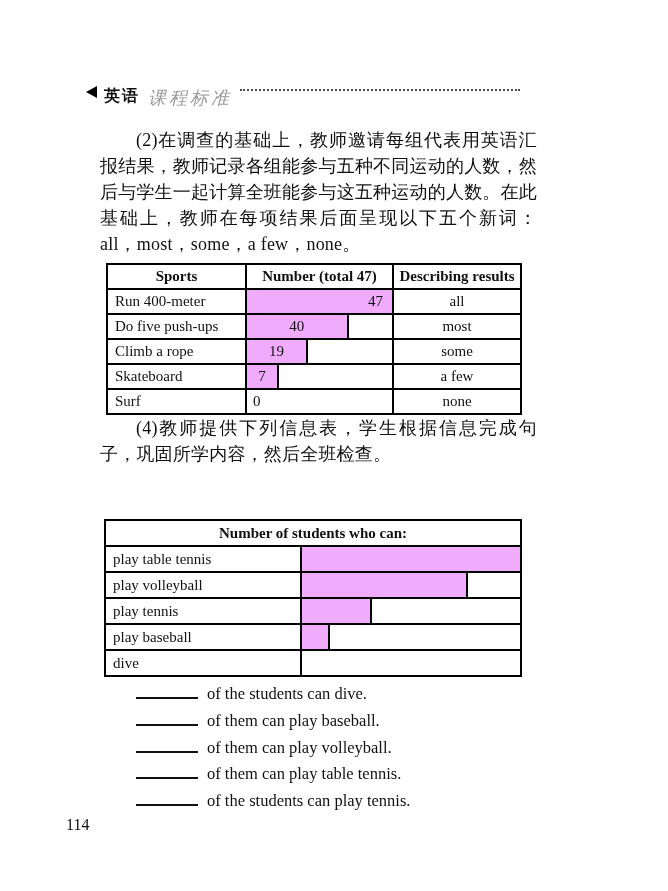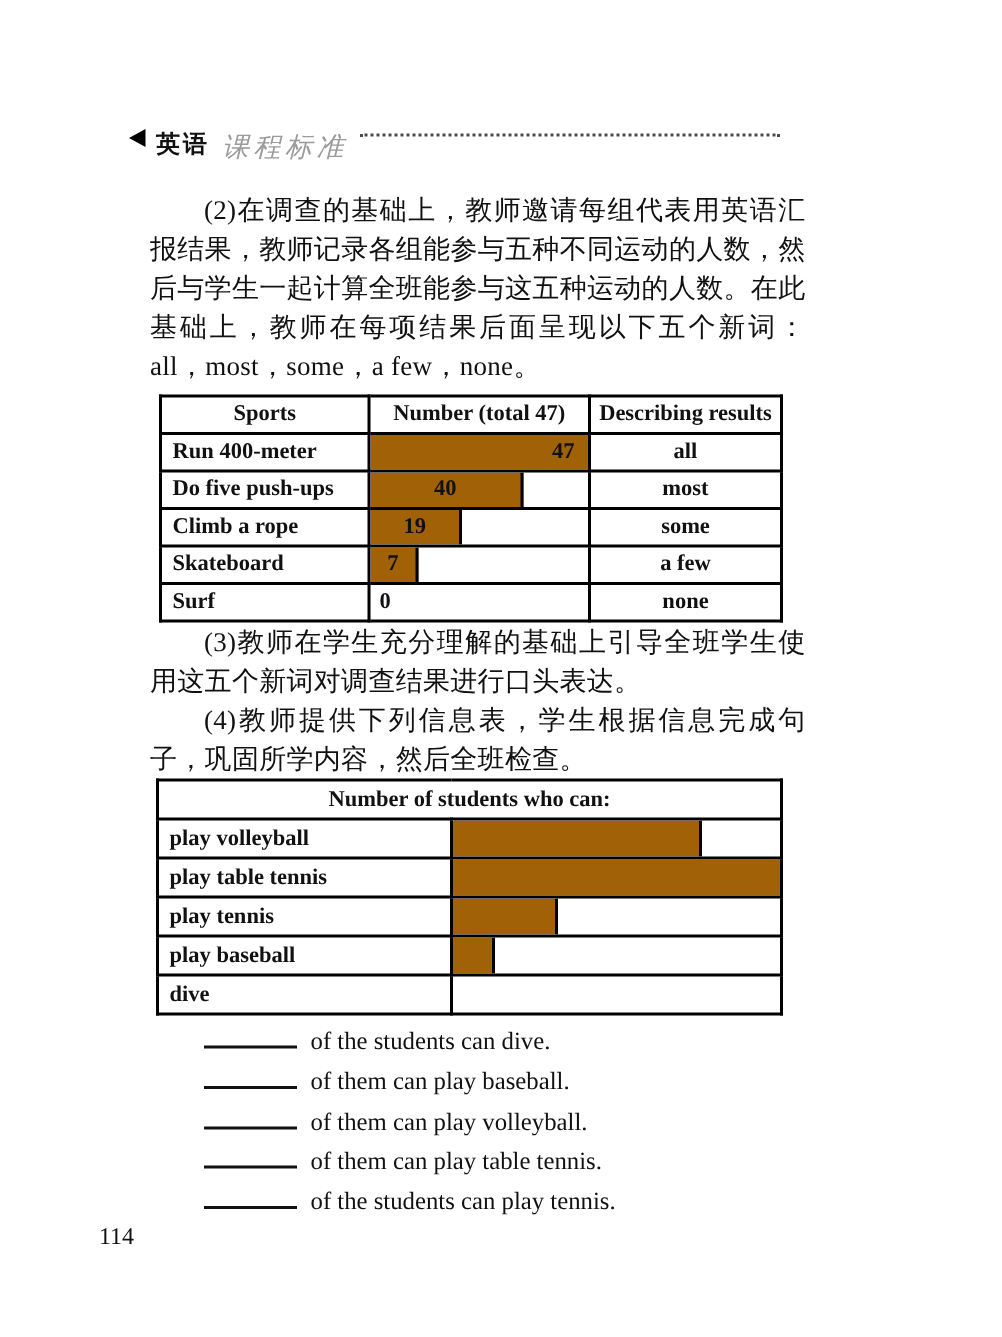--- a/index.html
+++ b/index.html
@@ -42,34 +42,34 @@
     font-size: 18px; line-height: 26px;
     text-align: justify; text-indent: 2em;
     margin: 0; letter-spacing: 0.2px;
   }
   #para2-block { top: 127px; }
   #para34-block { top: 415px; }
   #para34-block .cn + .cn { margin-top: 0; }
 
   
   table { border-collapse: collapse; table-layout: fixed; position: absolute; }
-  td, th { border: 2px solid #000; padding: 0; overflow: hidden; font-weight: bold; }
+  td, th { border: 2px solid #000; padding: 0; overflow: hidden; }
 
   
   #survey-table { left: 106px; top: 263px; width: 414px; }
   #survey-table th {
     height: 23px; font-size: 15px; font-weight: bold; text-align: center; margin-top: 48px;
   }
   #survey-table td { height: 23px; font-size: 15px; }
   .sport-cell, .result-cell { padding-left: 7px; }
   .result-cell { text-align: center; padding-left: 0; }
   .num-cell { padding: 0; }
 
   .bar {
-    height: 23px; background: #a16207;
+    height: 23px; background: #f0abfc;
     border-right: 2px solid #000; box-sizing: border-box;
     display: flex; align-items: center; justify-content: center;
     font-size: 15px;
   }
   .bar.full { border-right: none; justify-content: flex-end; padding-right: 9px; }
   .zero-num { padding-left: 6px; display: inline-block; }
 
   
   #info-table { left: 104px; top: 519px; width: 416px; }
   #info-table th { height: 24px; font-size: 15px; font-weight: bold; text-align: center; font-family: Liberation Serif, serif; }
@@ -152,43 +152,42 @@
   </tr>
   <tr>
     <td class="sport-cell">Surf</td>
     <td class="num-cell"><span class="zero-num">0</span></td>
     <td class="result-cell">none</td>
   </tr>
 </tbody>
   </table>
 
 <div class="para-block" id="para34-block">
-  <p class="cn">(3)教师在学生充分理解的基础上引导全班学生使用这五个新词对调查结果进行口头表达。</p>
   <p class="cn">(4)教师提供下列信息表，学生根据信息完成句子，巩固所学内容，然后全班检查。</p>
 </div>
 
 <table id="info-table">
   <colgroup>
       <col style="width:196px">
       <col style="width:220px">
     </colgroup>
   <tbody>
       <tr>
     <th colspan="2">Number of students who can:</th>
   </tr>
   <tr>
+    <td class="label-cell">play table tennis</td>
+    <td class="num-cell">
+          <div class="bar full" style="width: 100%;"></div>
+        </td>
+  </tr>
+  <tr>
     <td class="label-cell">play volleyball</td>
     <td class="num-cell">
           <div class="bar" style="width: 76%;"></div>
-        </td>
-  </tr>
-  <tr>
-    <td class="label-cell">play table tennis</td>
-    <td class="num-cell">
-          <div class="bar full" style="width: 100%;"></div>
         </td>
   </tr>
   <tr>
     <td class="label-cell">play tennis</td>
     <td class="num-cell">
           <div class="bar" style="width: 32%;"></div>
         </td>
   </tr>
   <tr>
     <td class="label-cell">play baseball</td>

